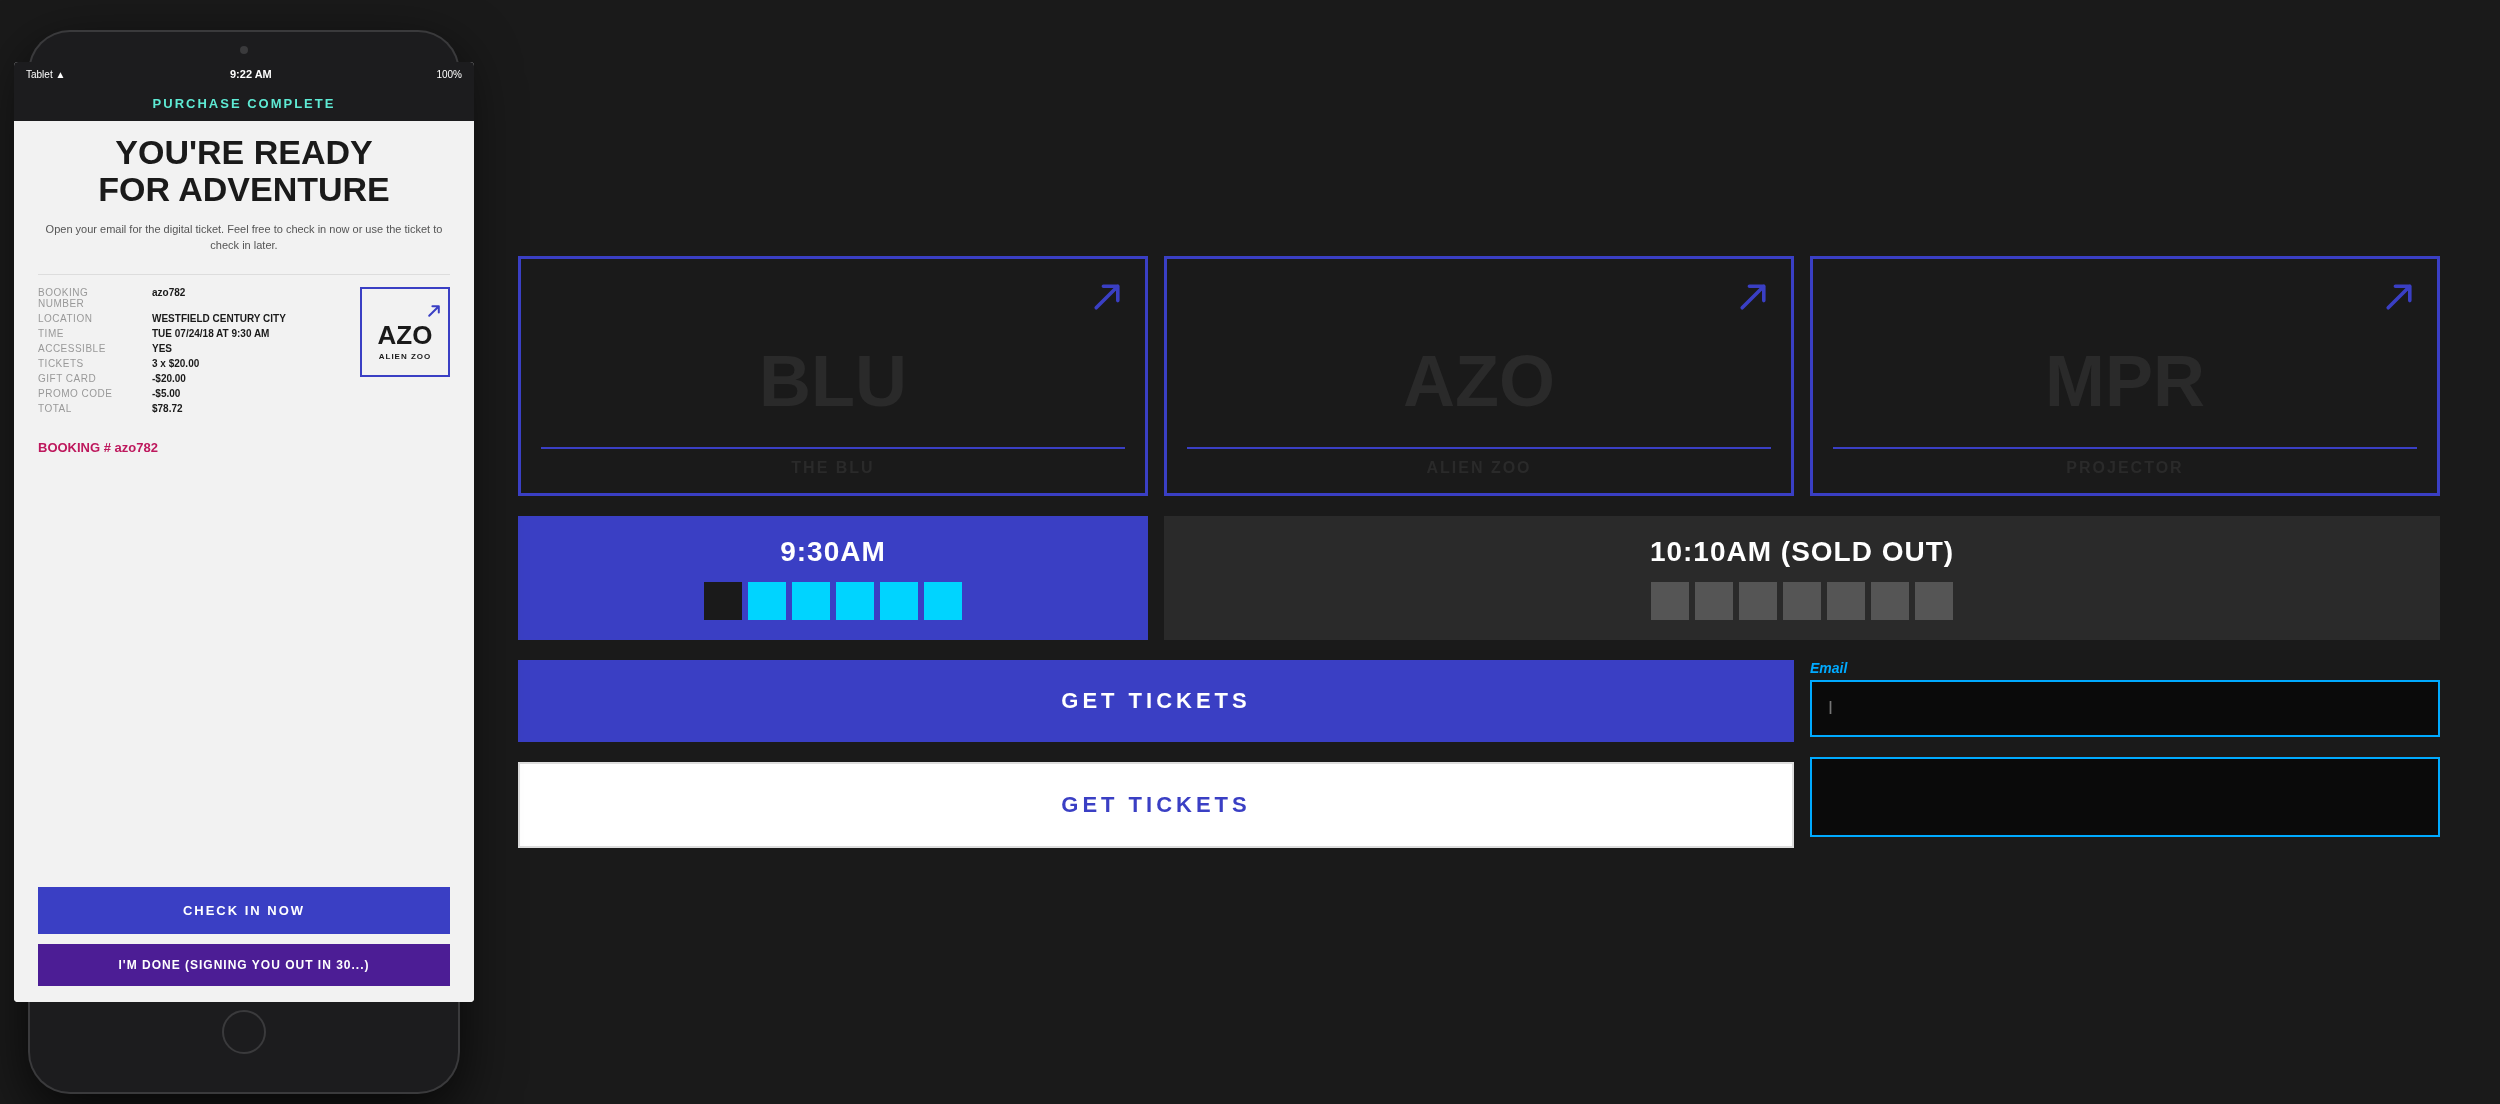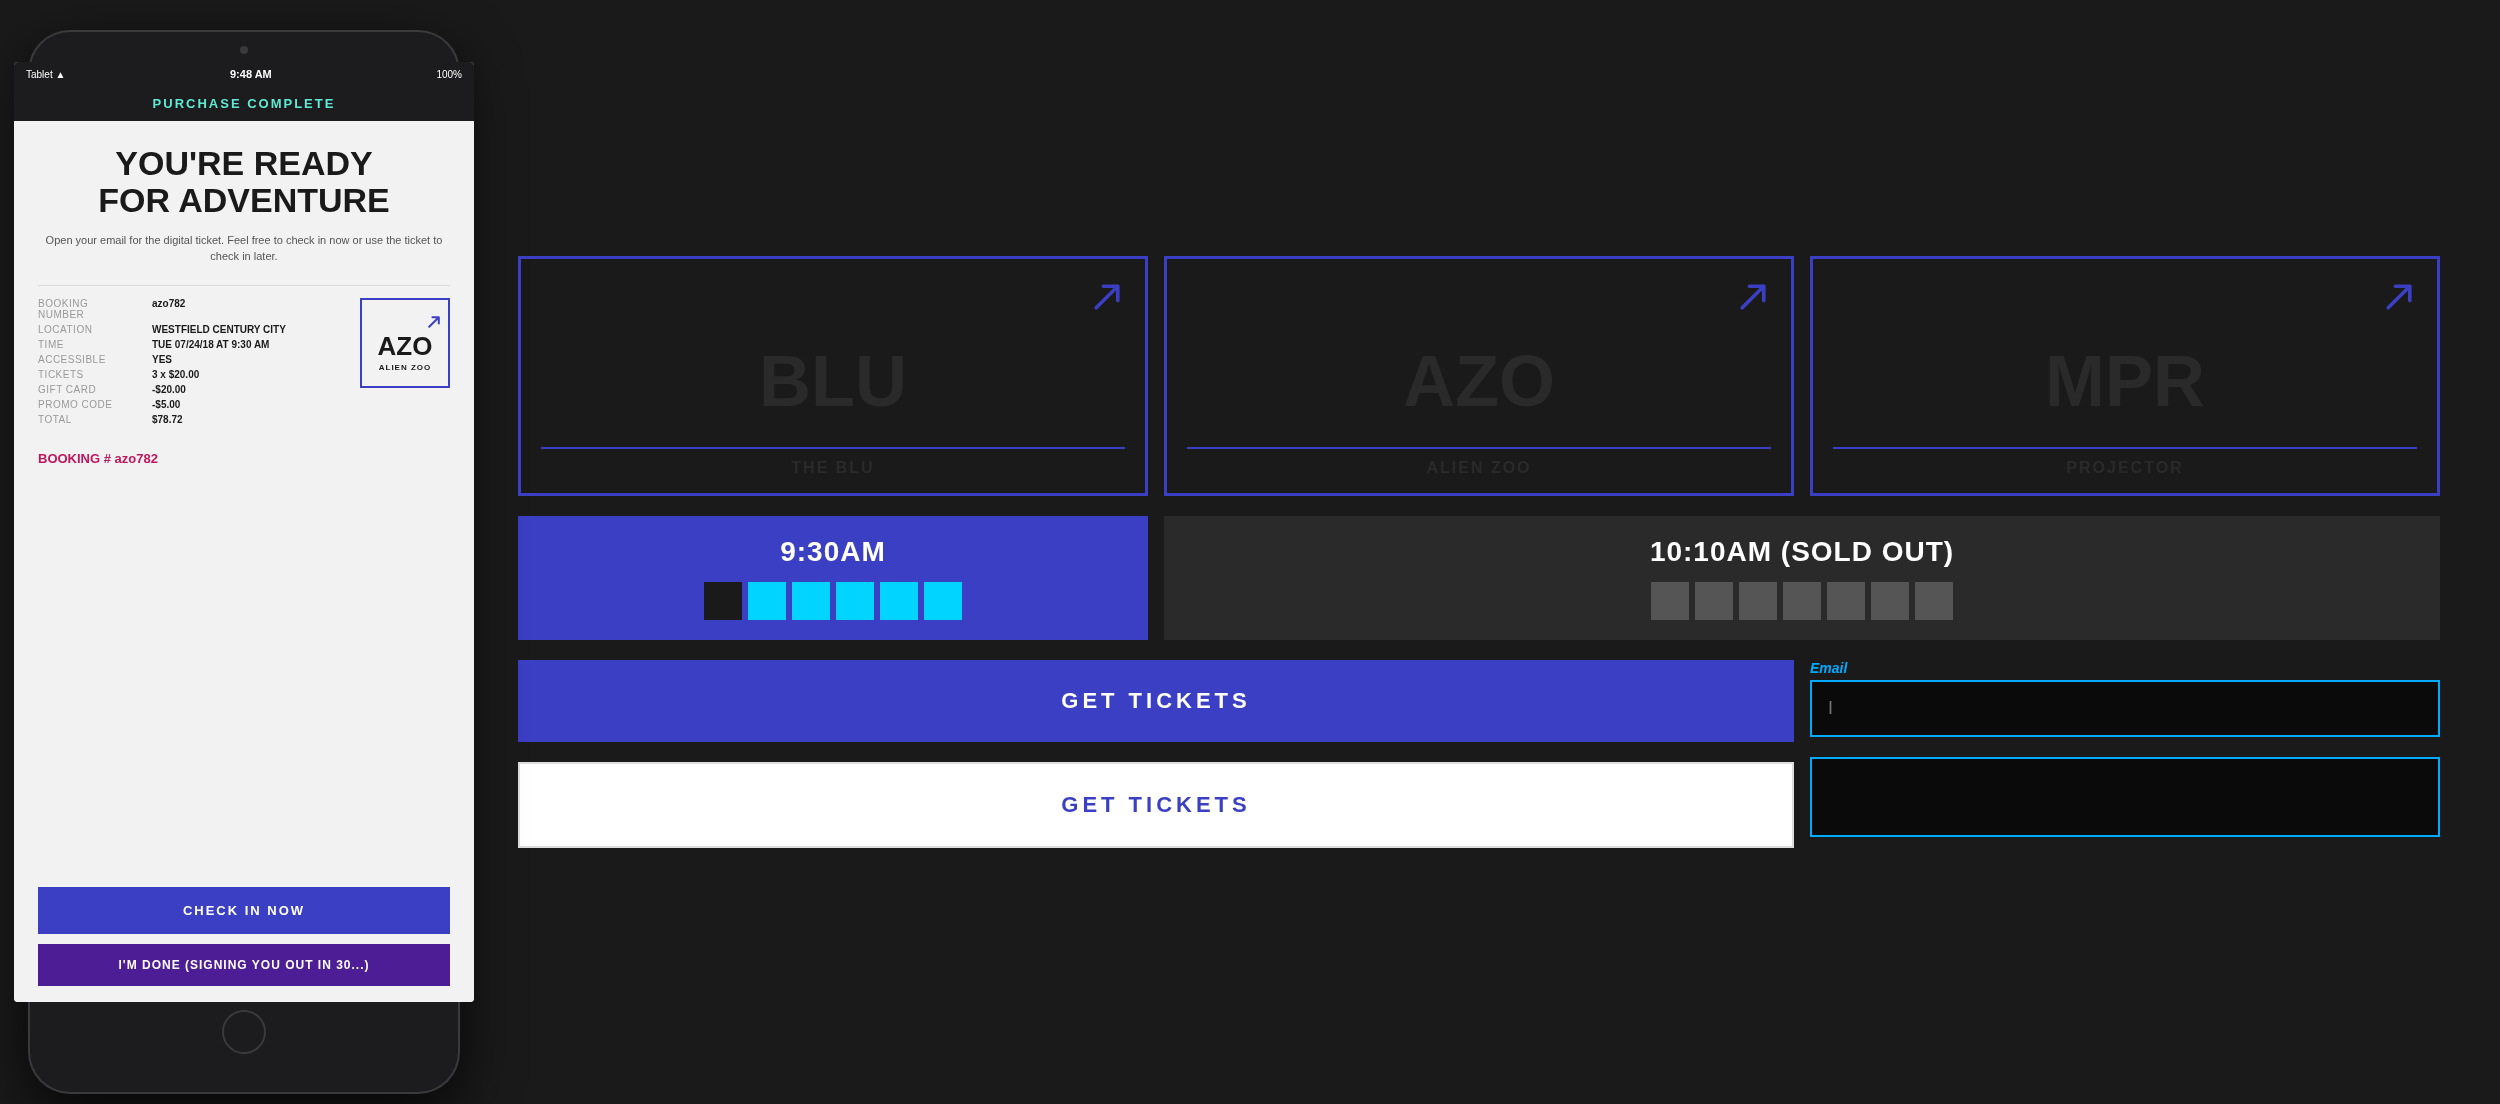--- a/index.html
+++ b/index.html
@@ -63,21 +63,21 @@
       color: #5eead4;
       text-align: center;
       padding: 10px;
       font-size: 13px;
       font-weight: 700;
       letter-spacing: 2px;
     }
     .ipad-content {
       flex: 1;
       background: #f2f2f2;
-      padding: 24px 24px 16px;
+      padding: 13px 24px 16px;
       display: flex;
       flex-direction: column;
     }
     .purchase-title {
       text-align: center;
       font-size: 34px;
       font-weight: 900;
       line-height: 1.1;
       color: #1a1a1a;
       margin-bottom: 12px;
@@ -337,21 +337,21 @@
 <body>
 
 <div class="ipad-container">
   <div class="ipad-camera"></div>
   <div class="ipad-screen">
 
     <div class="ipad-status-bar">
       <div class="status-left">
         <span>Tablet  ▲</span>
       </div>
-      <div class="status-center">9:48 AM</div>
+      <div class="status-center">9:22 AM</div>
       <div class="status-right">
         <span>100%</span>
       </div>
     </div>
 
     <div class="ipad-header">
       <span>PURCHASE COMPLETE</span>
     </div>
 
     <div class="ipad-content">

